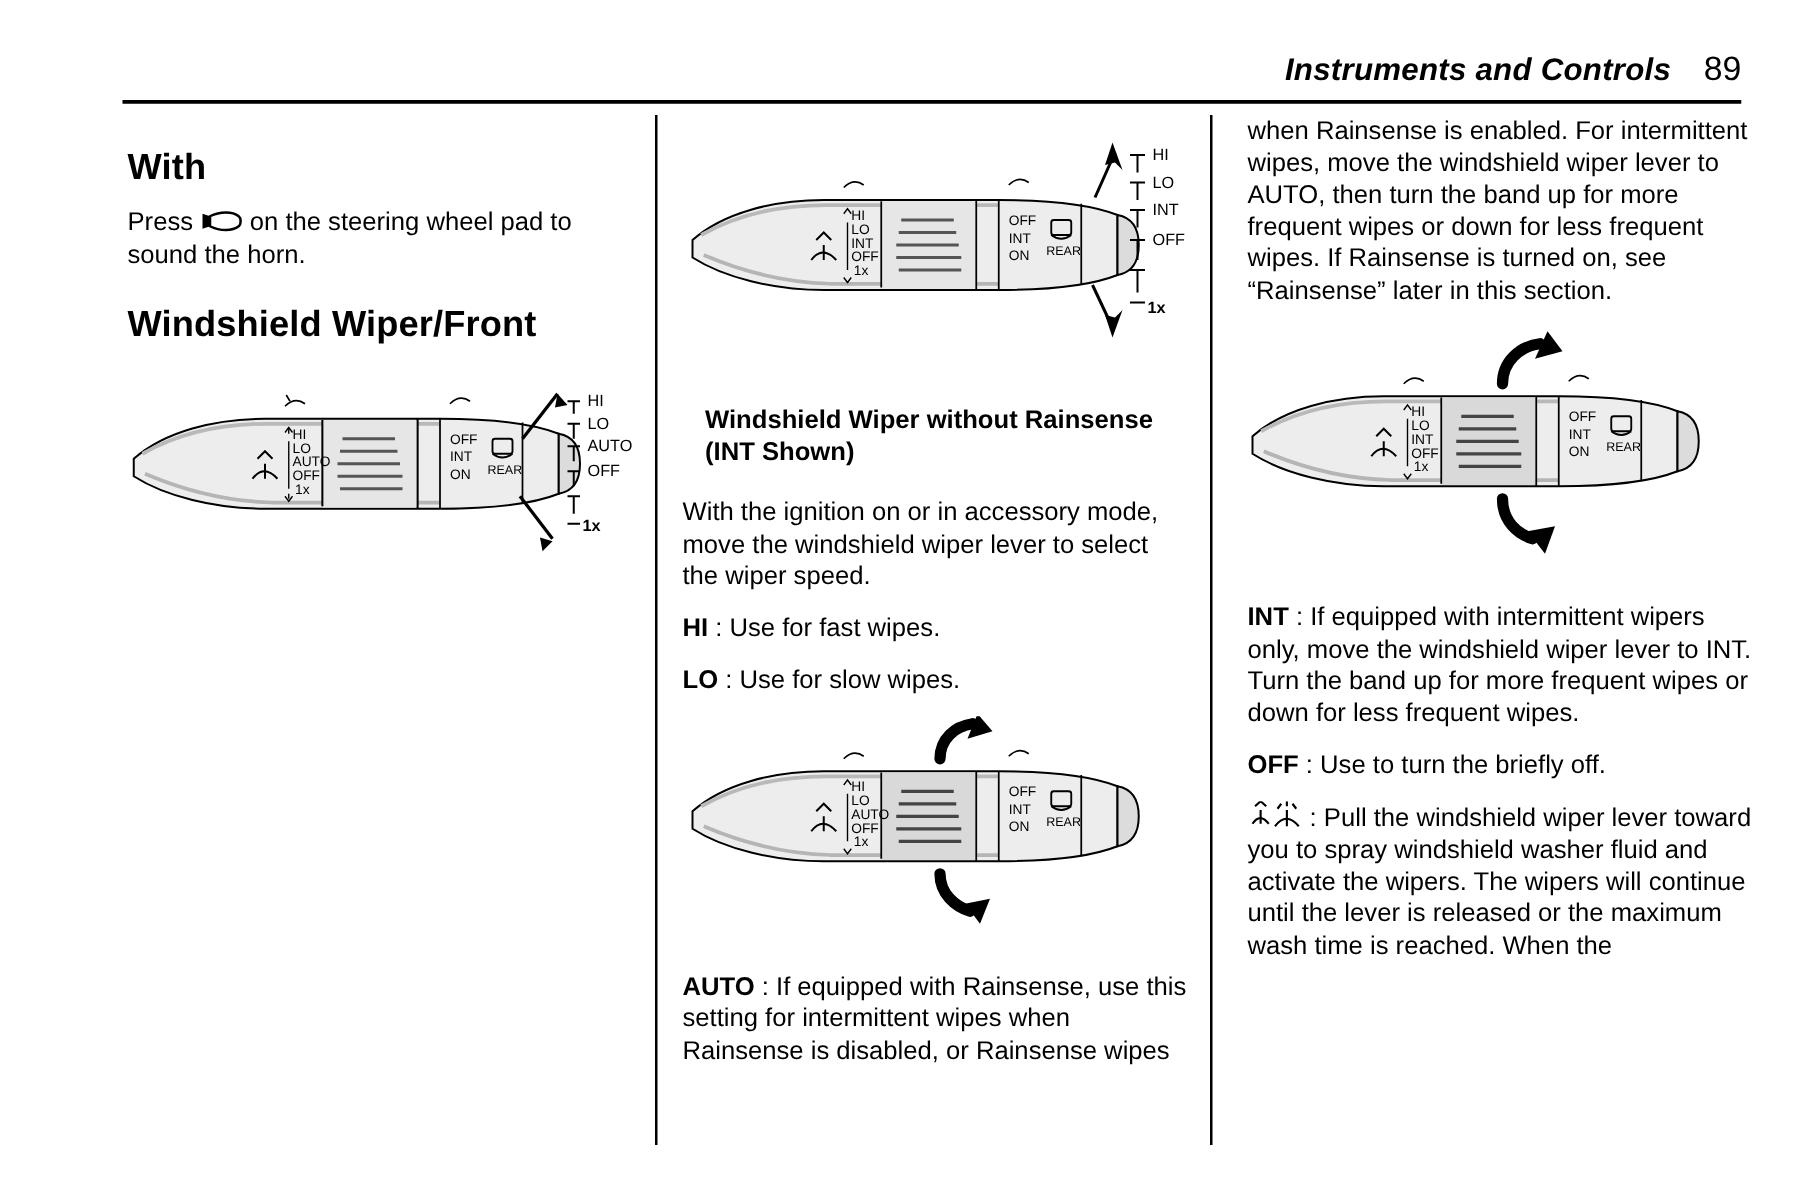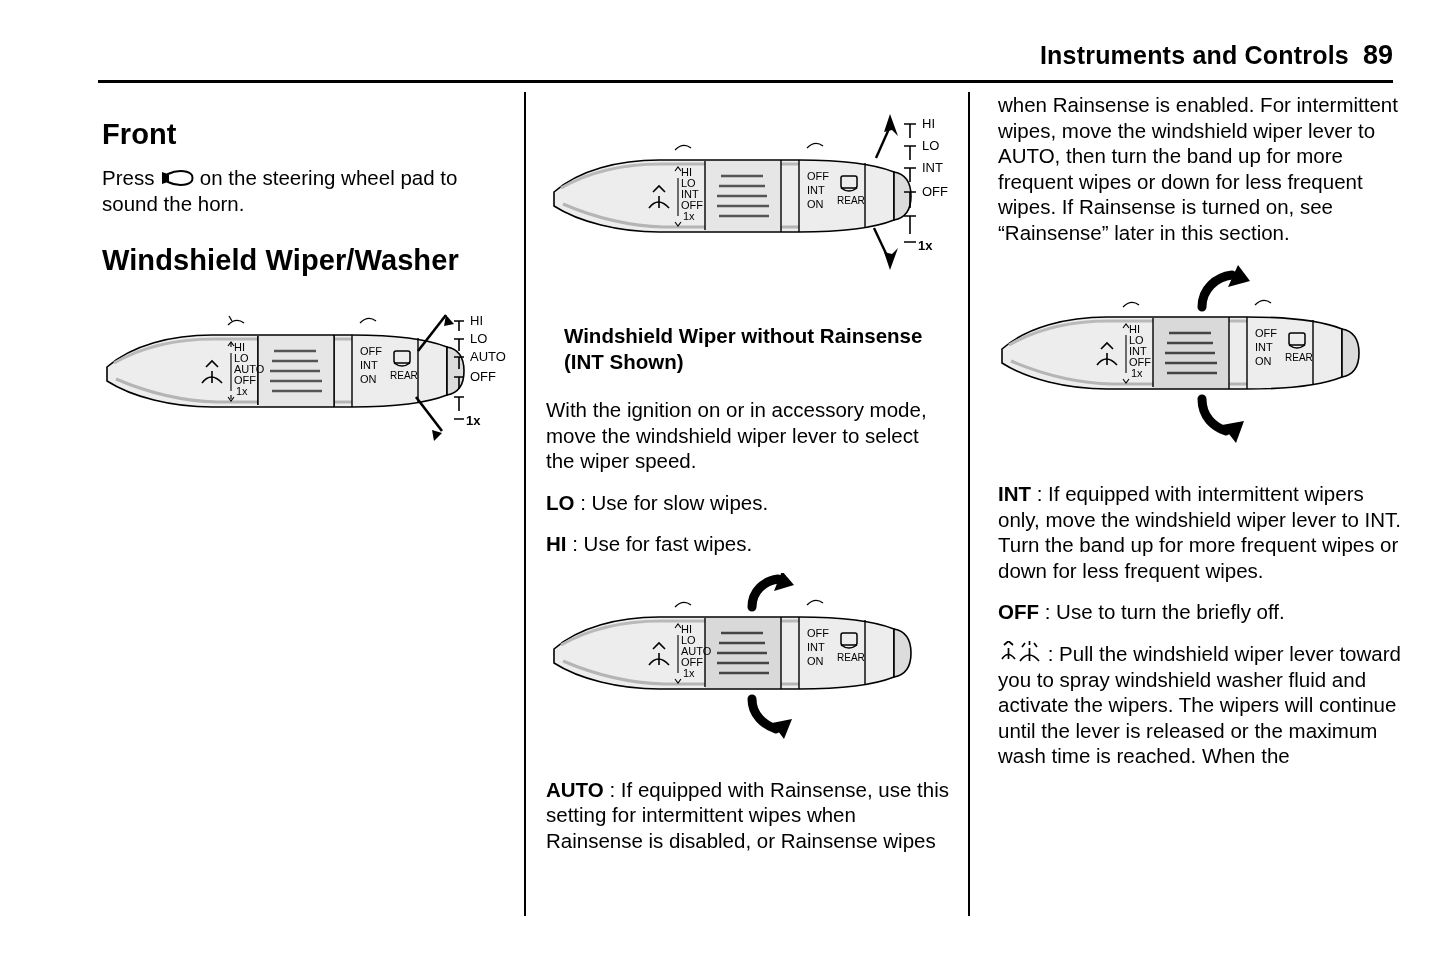--- a/index.html
+++ b/index.html
@@ -28,25 +28,26 @@
     top: 40px;
     width: 1295px;
     display: flex;
     justify-content: flex-end;
     align-items: baseline;
   }
   .header-title {
     font-size: 25px;
     font-weight: bold;
     letter-spacing: 0.2px;
+    font-style: italic;
   }
   .header-page {
     font-size: 27px;
-    font-weight: bold;
-    margin-left: 14px;
+    font-weight: normal;
+    margin-left: 26px;
   }
   .header-rule {
     position: absolute;
     left: 98px;
     top: 80px;
     width: 1295px;
     height: 3px;
     background: #000;
   }
   
@@ -115,32 +116,32 @@
   </div>
   <div class="header-rule"></div>
 
   <div class="divider div1"></div>
   <div class="divider div2"></div>
 
   <div class="col col1">
 
 
 
-    <h2 class="heading">Front</h2>
+    <h2 class="heading">With</h2>
 
     <p class="body">
       <span>Press </span><span class="horn-icon">
         <svg width="34" height="18" viewBox="0 0 34 18">
           <path d="M2 3 L2 15 L8 13 L8 5 Z" fill="#000"></path>
           <path d="M8 5 C 16 1, 26 1, 31 5 C 33 6.5, 33 11.5, 31 13 C 26 17, 16 17, 8 13 Z" fill="none" stroke="#000" stroke-width="2"></path>
         </svg>
       </span><span> on the steering wheel pad to sound the horn.</span>
     </p>
 
-    <h2 class="heading big">Windshield Wiper/Washer</h2>
+    <h2 class="heading big">Windshield Wiper/Front</h2>
 
     <div class="figure">
       <svg width="406" height="200" viewBox="0 0 406 200">
 
         <g stroke="#000" stroke-width="1.6" fill="#ededed">
           <path d="M5 76 C 30 54, 70 44, 110 44 L 250 44 C 300 44, 330 50, 345 56 L 345 104 C 330 110, 300 116, 250 116 L 110 116 C 70 116, 30 106, 5 90 Z"></path>
           <path d="M345 56 C 356 58, 362 66, 362 80 C 362 94, 356 102, 345 104 Z" fill="#dcdcdc"></path>
         </g>
 
         <path d="M12 72 C 40 56, 75 48, 112 48 L 250 48" fill="none" stroke="#b9b9b9" stroke-width="3"></path>
@@ -306,25 +307,25 @@
           <text x="372" y="148" font-weight="bold">1x</text>
         </g>
       </svg>
     </div>
 
     <div class="caption">Windshield Wiper without Rainsense (INT Shown)</div>
 
     <p class="body" style="margin-top:22px">With the ignition on or in accessory mode, move the windshield wiper lever to select the wiper speed.</p>
 
     <p class="body">
+      <span class="term">HI</span><span> : Use for fast wipes.</span>
+    </p>
+
+    <p class="body">
       <span class="term">LO</span><span> : Use for slow wipes.</span>
-    </p>
-
-    <p class="body">
-      <span class="term">HI</span><span> : Use for fast wipes.</span>
     </p>
 
     <div class="figure" style="margin-top:14px">
       <svg width="406" height="190" viewBox="0 0 406 190">
         <g stroke="#000" stroke-width="1.6" fill="#ededed">
           <path d="M8 76 C 33 54, 73 44, 113 44 L 253 44 C 303 44, 333 50, 348 56 L 348 104 C 333 110, 303 116, 253 116 L 113 116 C 73 116, 33 106, 8 90 Z"></path>
           <path d="M348 56 C 359 58, 365 66, 365 80 C 365 94, 359 102, 348 104 Z" fill="#dcdcdc"></path>
         </g>
         <path d="M15 72 C 43 56, 78 48, 115 48 L 253 48" fill="none" stroke="#b9b9b9" stroke-width="3"></path>
         <path d="M17 88 C 45 100, 81 110, 118 111 L 253 111" fill="none" stroke="#b5b5b5" stroke-width="3"></path>

